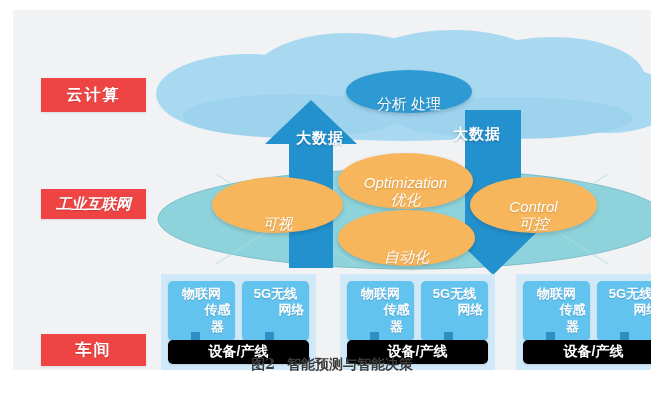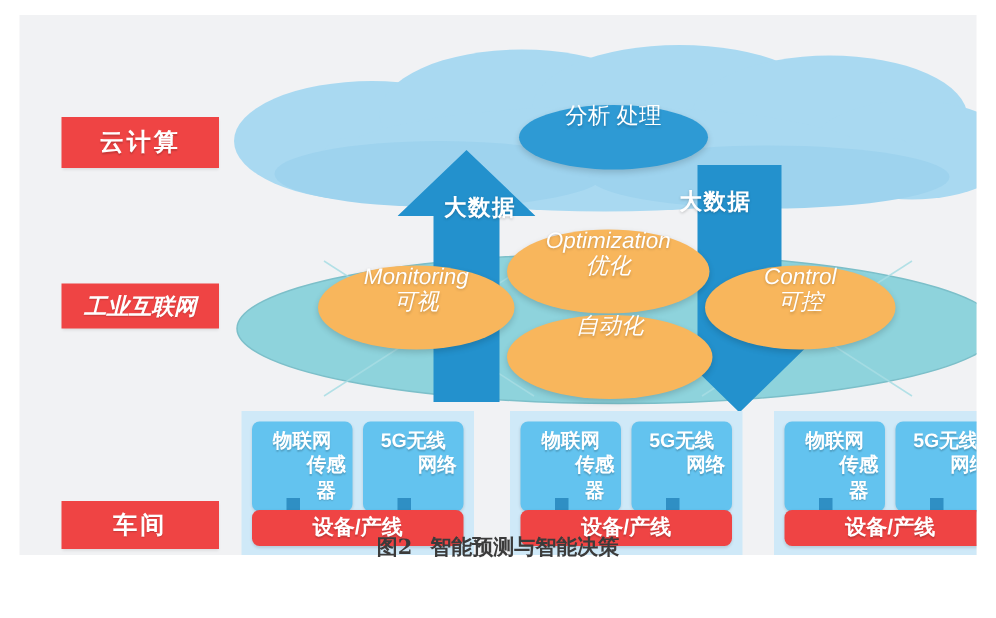--- a/index.html
+++ b/index.html
@@ -83,21 +83,21 @@
   #bigdata-up-label   { left: 283px; top: 119px; }
   #bigdata-down-label { left: 440px; top: 115px; }
 
   
   .node-ellipse {
     position: absolute;
     border-radius: 50%;
     display: flex;
     flex-direction: column;
     align-items: center;
-    justify-content: flex-start;
+    justify-content: flex-end;
     color: #ffffff;
     text-align: center;
     line-height: 1.12;
     box-shadow: 0 2px 4px rgba(0,0,0,0.16);
   }
   .node-ellipse .en { font-size: 15px; text-shadow: 0 1px 2px rgba(0,0,0,0.20); }
   .node-ellipse .cn { font-size: 15px; text-shadow: 0 1px 2px rgba(0,0,0,0.20); }
 
   .node-orange { background: #f7b košik; }
   .node-orange { background: #f8b65c; font-style: italic; }
@@ -157,21 +157,21 @@
   }
   .conn-a { left: 30px; }
   .conn-b { left: 104px; }
 
   .ws-bottom {
     position: absolute;
     left: 7px;
     top: 66px;
     width: 141px;
     height: 24px;
-    background: #ef4444;
+    background: #000000;
     border-radius: 5px;
     color: #ffffff;
     font-size: 14px;
     font-weight: bold;
     display: flex;
     align-items: center;
     justify-content: center;
     text-shadow: 0 1px 1px rgba(0,0,0,0.18);
     box-shadow: 0 1px 2px rgba(0,0,0,0.12);
   }
@@ -237,21 +237,20 @@
       <path d="M18 0 L74 0 L74 120 L92 120 L46 165 L0 120 L18 120 Z" fill="#2391cd"></path>
     </svg>
   </div>
   <div class="arrow-text" id="bigdata-down-label">大数据</div>
 
   <div class="node-ellipse" id="node-analysis">
     <span class="cn">分析 处理</span>
   </div>
 
   <div class="node-ellipse node-orange" id="node-monitoring">
-    <span class="en">Monitoring</span>
     <span class="cn">可视</span>
   </div>
 
   <div class="node-ellipse node-orange" id="node-optimization">
     <span class="en">Optimization</span>
     <span class="cn">优化</span>
   </div>
 
   <div class="node-ellipse node-orange" id="node-automation">
     <span class="cn">自动化</span>

